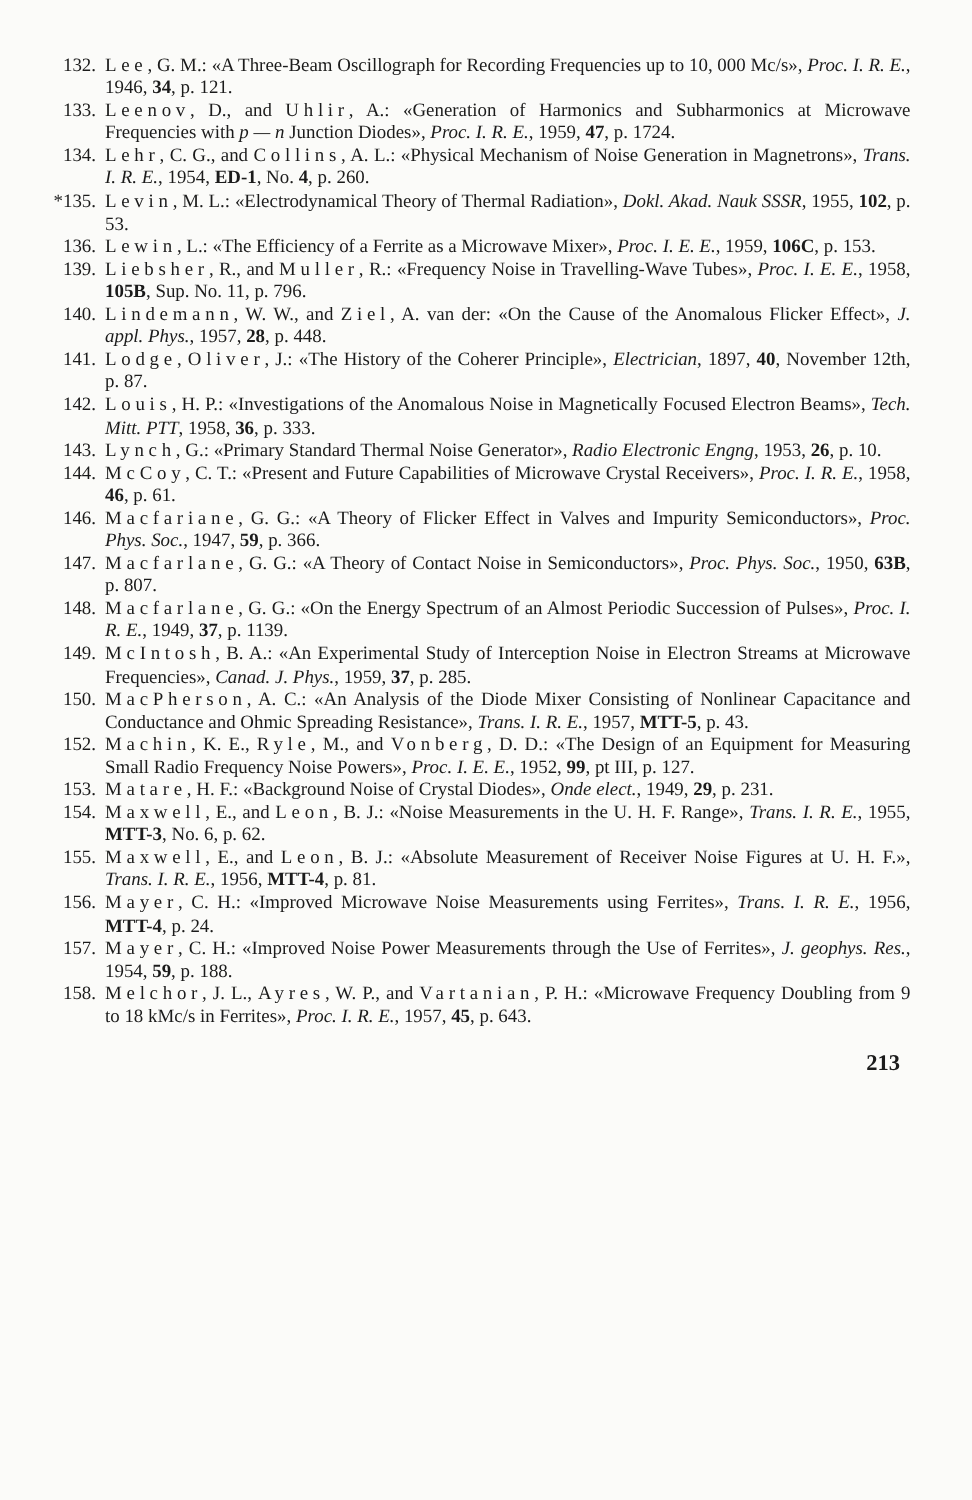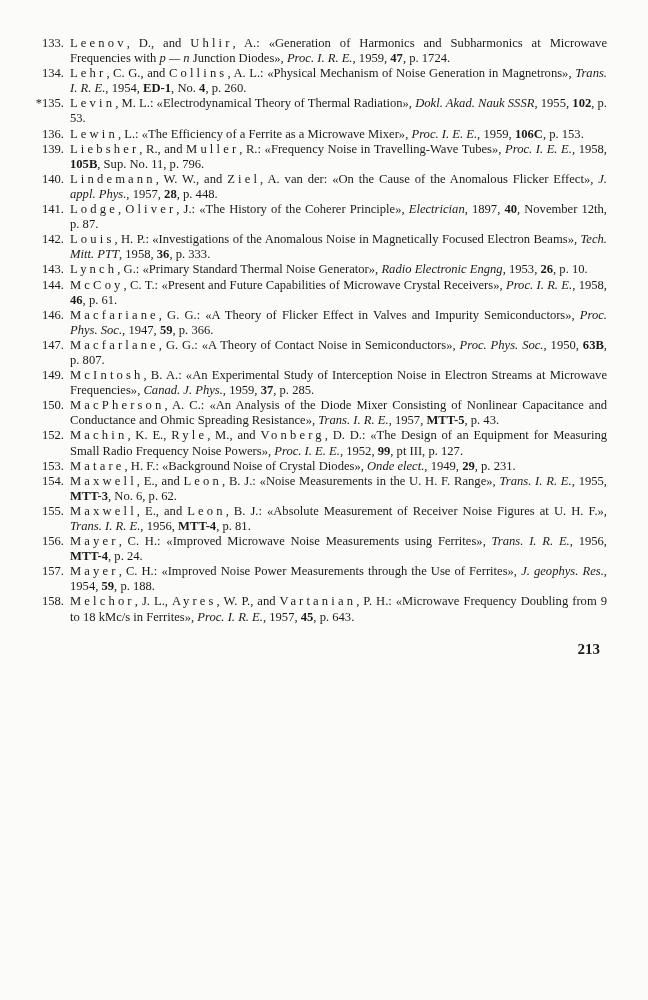--- a/index.html
+++ b/index.html
@@ -37,20 +37,24 @@
     text-align: right;
     font-weight: bold;
     font-size: 15px;
   }
 </style>
 </head>
 <body>
 
 <div class="page">
   <div>
+      <div class="entry">
+        <span class="num">132.</span>
+        <span class="body"><span class="sp">Lee</span><span>, G. M.: «A Three-Beam Oscillograph for Recording Frequencies up to 10, 000 Mc/s», </span><span class="it">Proc. I. R. E.</span><span>, 1946, </span><span class="bo">34</span><span>, p. 121.</span></span>
+      </div>
       <div class="entry">
         <span class="num">133.</span>
         <span class="body"><span class="sp">Leenov</span><span>, D., and </span><span class="sp">Uhlir</span><span>, A.: «Generation of Harmonics and Subharmonics at Microwave Frequencies with </span><span class="it">p — n</span><span> Junction Diodes», </span><span class="it">Proc. I. R. E.</span><span>, 1959, </span><span class="bo">47</span><span>, p. 1724.</span></span>
       </div>
       <div class="entry">
         <span class="num">134.</span>
         <span class="body"><span class="sp">Lehr</span><span>, C. G., and </span><span class="sp">Collins</span><span>, A. L.: «Physical Mechanism of Noise Generation in Magnetrons», </span><span class="it">Trans. I. R. E.</span><span>, 1954, </span><span class="bo">ED-1</span><span>, No. </span><span class="bo">4</span><span>, p. 260.</span></span>
       </div>
       <div class="entry">
         <span class="num">*135.</span>
@@ -86,20 +90,24 @@
       </div>
       <div class="entry">
         <span class="num">146.</span>
         <span class="body"><span class="sp">Macfariane</span><span>, G. G.: «A Theory of Flicker Effect in Valves and Impurity Semiconductors», </span><span class="it">Proc. Phys. Soc.</span><span>, 1947, </span><span class="bo">59</span><span>, p. 366.</span></span>
       </div>
       <div class="entry">
         <span class="num">147.</span>
         <span class="body"><span class="sp">Macfarlane</span><span>, G. G.: «A Theory of Contact Noise in Semiconductors», </span><span class="it">Proc. Phys. Soc.</span><span>, 1950, </span><span class="bo">63B</span><span>, p. 807.</span></span>
       </div>
       <div class="entry">
+        <span class="num">148.</span>
+        <span class="body"><span class="sp">Macfarlane</span><span>, G. G.: «On the Energy Spectrum of an Almost Periodic Succession of Pulses», </span><span class="it">Proc. I. R. E.</span><span>, 1949, </span><span class="bo">37</span><span>, p. 1139.</span></span>
+      </div>
+      <div class="entry">
         <span class="num">149.</span>
         <span class="body"><span class="sp">McIntosh</span><span>, B. A.: «An Experimental Study of Interception Noise in Electron Streams at Microwave Frequencies», </span><span class="it">Canad. J. Phys.</span><span>, 1959, </span><span class="bo">37</span><span>, p. 285.</span></span>
       </div>
       <div class="entry">
         <span class="num">150.</span>
         <span class="body"><span class="sp">MacPherson</span><span>, A. C.: «An Analysis of the Diode Mixer Consisting of Nonlinear Capacitance and Conductance and Ohmic Spreading Resistance», </span><span class="it">Trans. I. R. E.</span><span>, 1957, </span><span class="bo">MTT-5</span><span>, p. 43.</span></span>
       </div>
       <div class="entry">
         <span class="num">152.</span>
         <span class="body"><span class="sp">Machin</span><span>, K. E., </span><span class="sp">Ryle</span><span>, M., and </span><span class="sp">Vonberg</span><span>, D. D.: «The Design of an Equipment for Measuring Small Radio Frequency Noise Powers», </span><span class="it">Proc. I. E. E.</span><span>, 1952, </span><span class="bo">99</span><span>, pt III, p. 127.</span></span>

